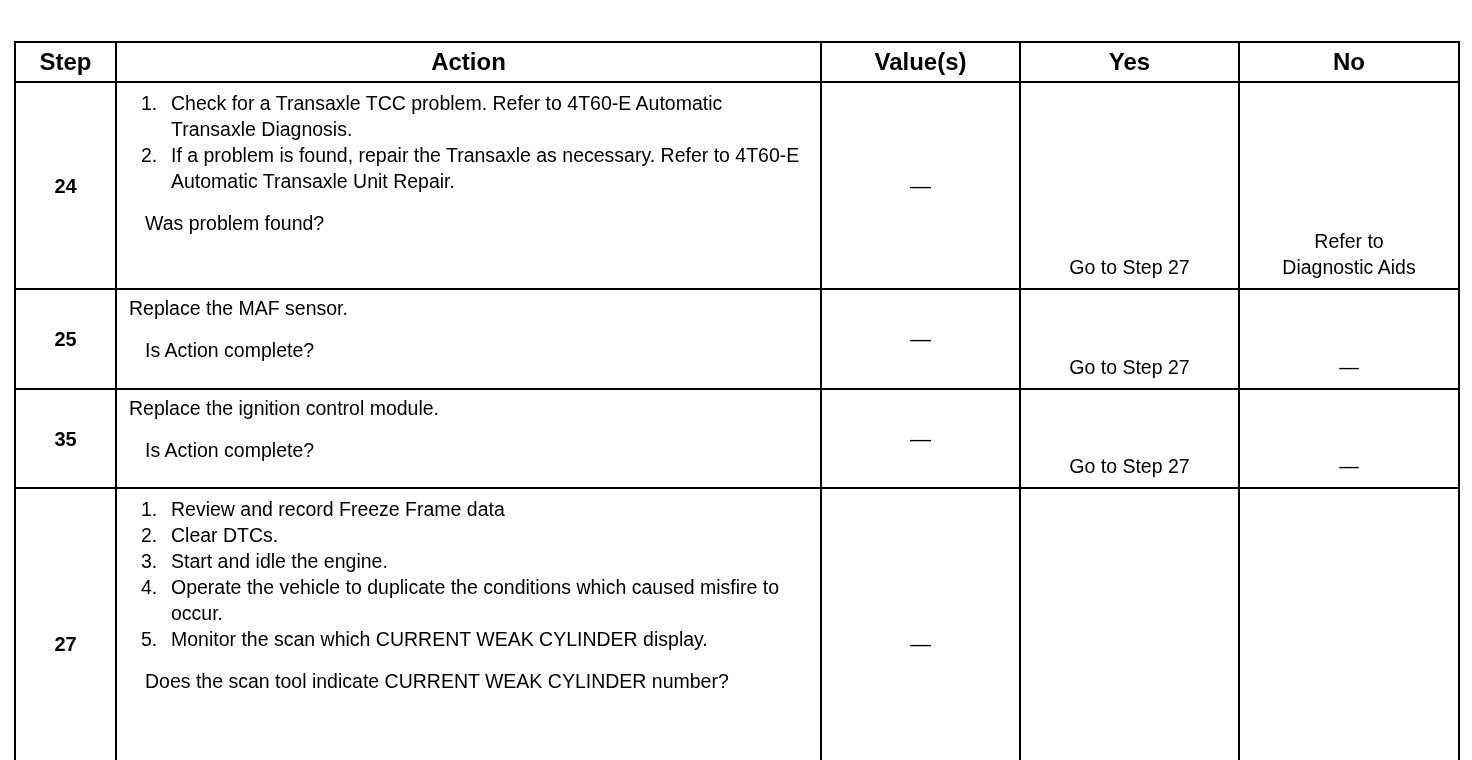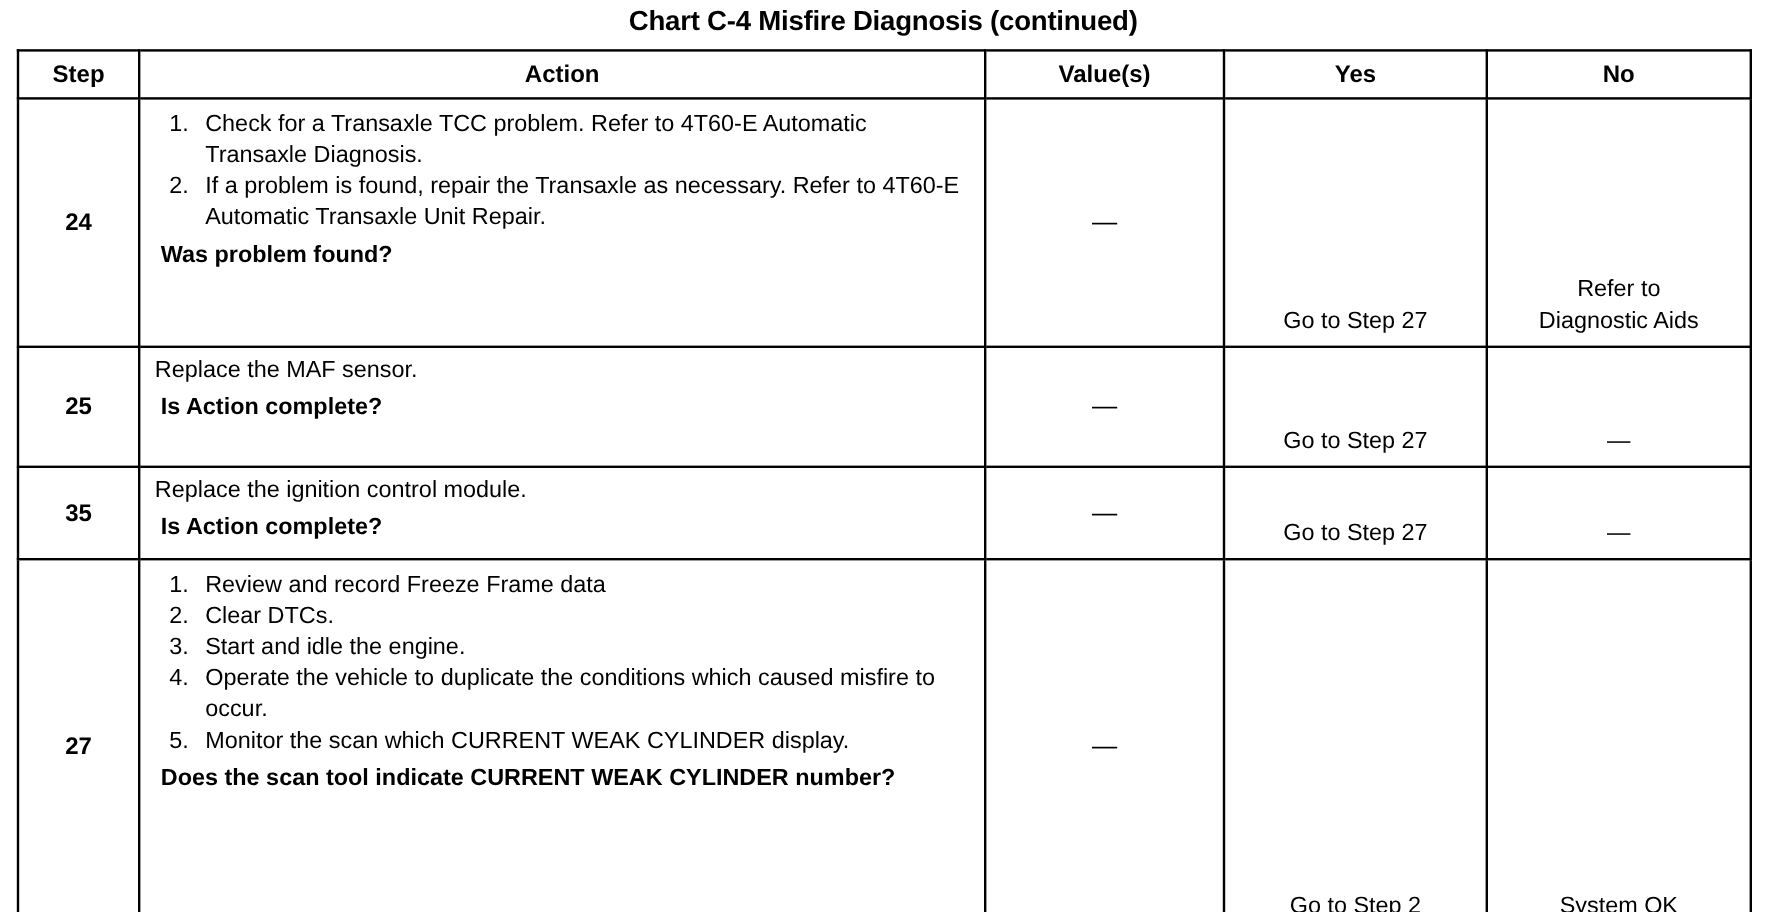--- a/index.html
+++ b/index.html
@@ -43,21 +43,21 @@
     padding: 10px;
     vertical-align: top;
     font-size: 19.5px;
     line-height: 26px;
     font-weight: normal;
   }
   .chart-table thead th {
     height: 38px;
     text-align: center;
     font-weight: bold;
-    font-size: 20px;
+    font-size: 24px;
     vertical-align: middle;
     padding: 0 2px;
   }
   col.c-step   { width: 101px; }
   col.c-action { width: 705px; }
   col.c-value  { width: 199px; }
   col.c-yes    { width: 219px; }
   col.c-no     { width: 220px; }
 
   td.step-cell {
@@ -94,37 +94,35 @@
     text-indent: 0;
   }
   ol.steps li .num {
     position: absolute;
     left: 12px;
     top: 0;
     width: 24px;
     text-align: left;
   }
   .question {
-    margin: 5px;
+    margin: 16px;
     padding-left: 0;
-    font-weight: bold;
   }
   .dash {
     display: inline-block;
   }
   .r24 .action-cell { padding-top: 7px; }
   .r25 .action-cell, .r26 .action-cell { padding-top: 5px; }
   .r27 .action-cell { padding-top: 7px; }
 </style>
 </head>
 <body>
 
 <div class="page">
 
-  <div class="doc-title">Chart C-4 Misfire Diagnosis (continued)</div>
 
   <table class="chart-table">
     <colgroup>
       <col class="c-step">
         <col class="c-action">
         <col class="c-value">
         <col class="c-yes">
         <col class="c-no">
     </colgroup>
     <thead>

